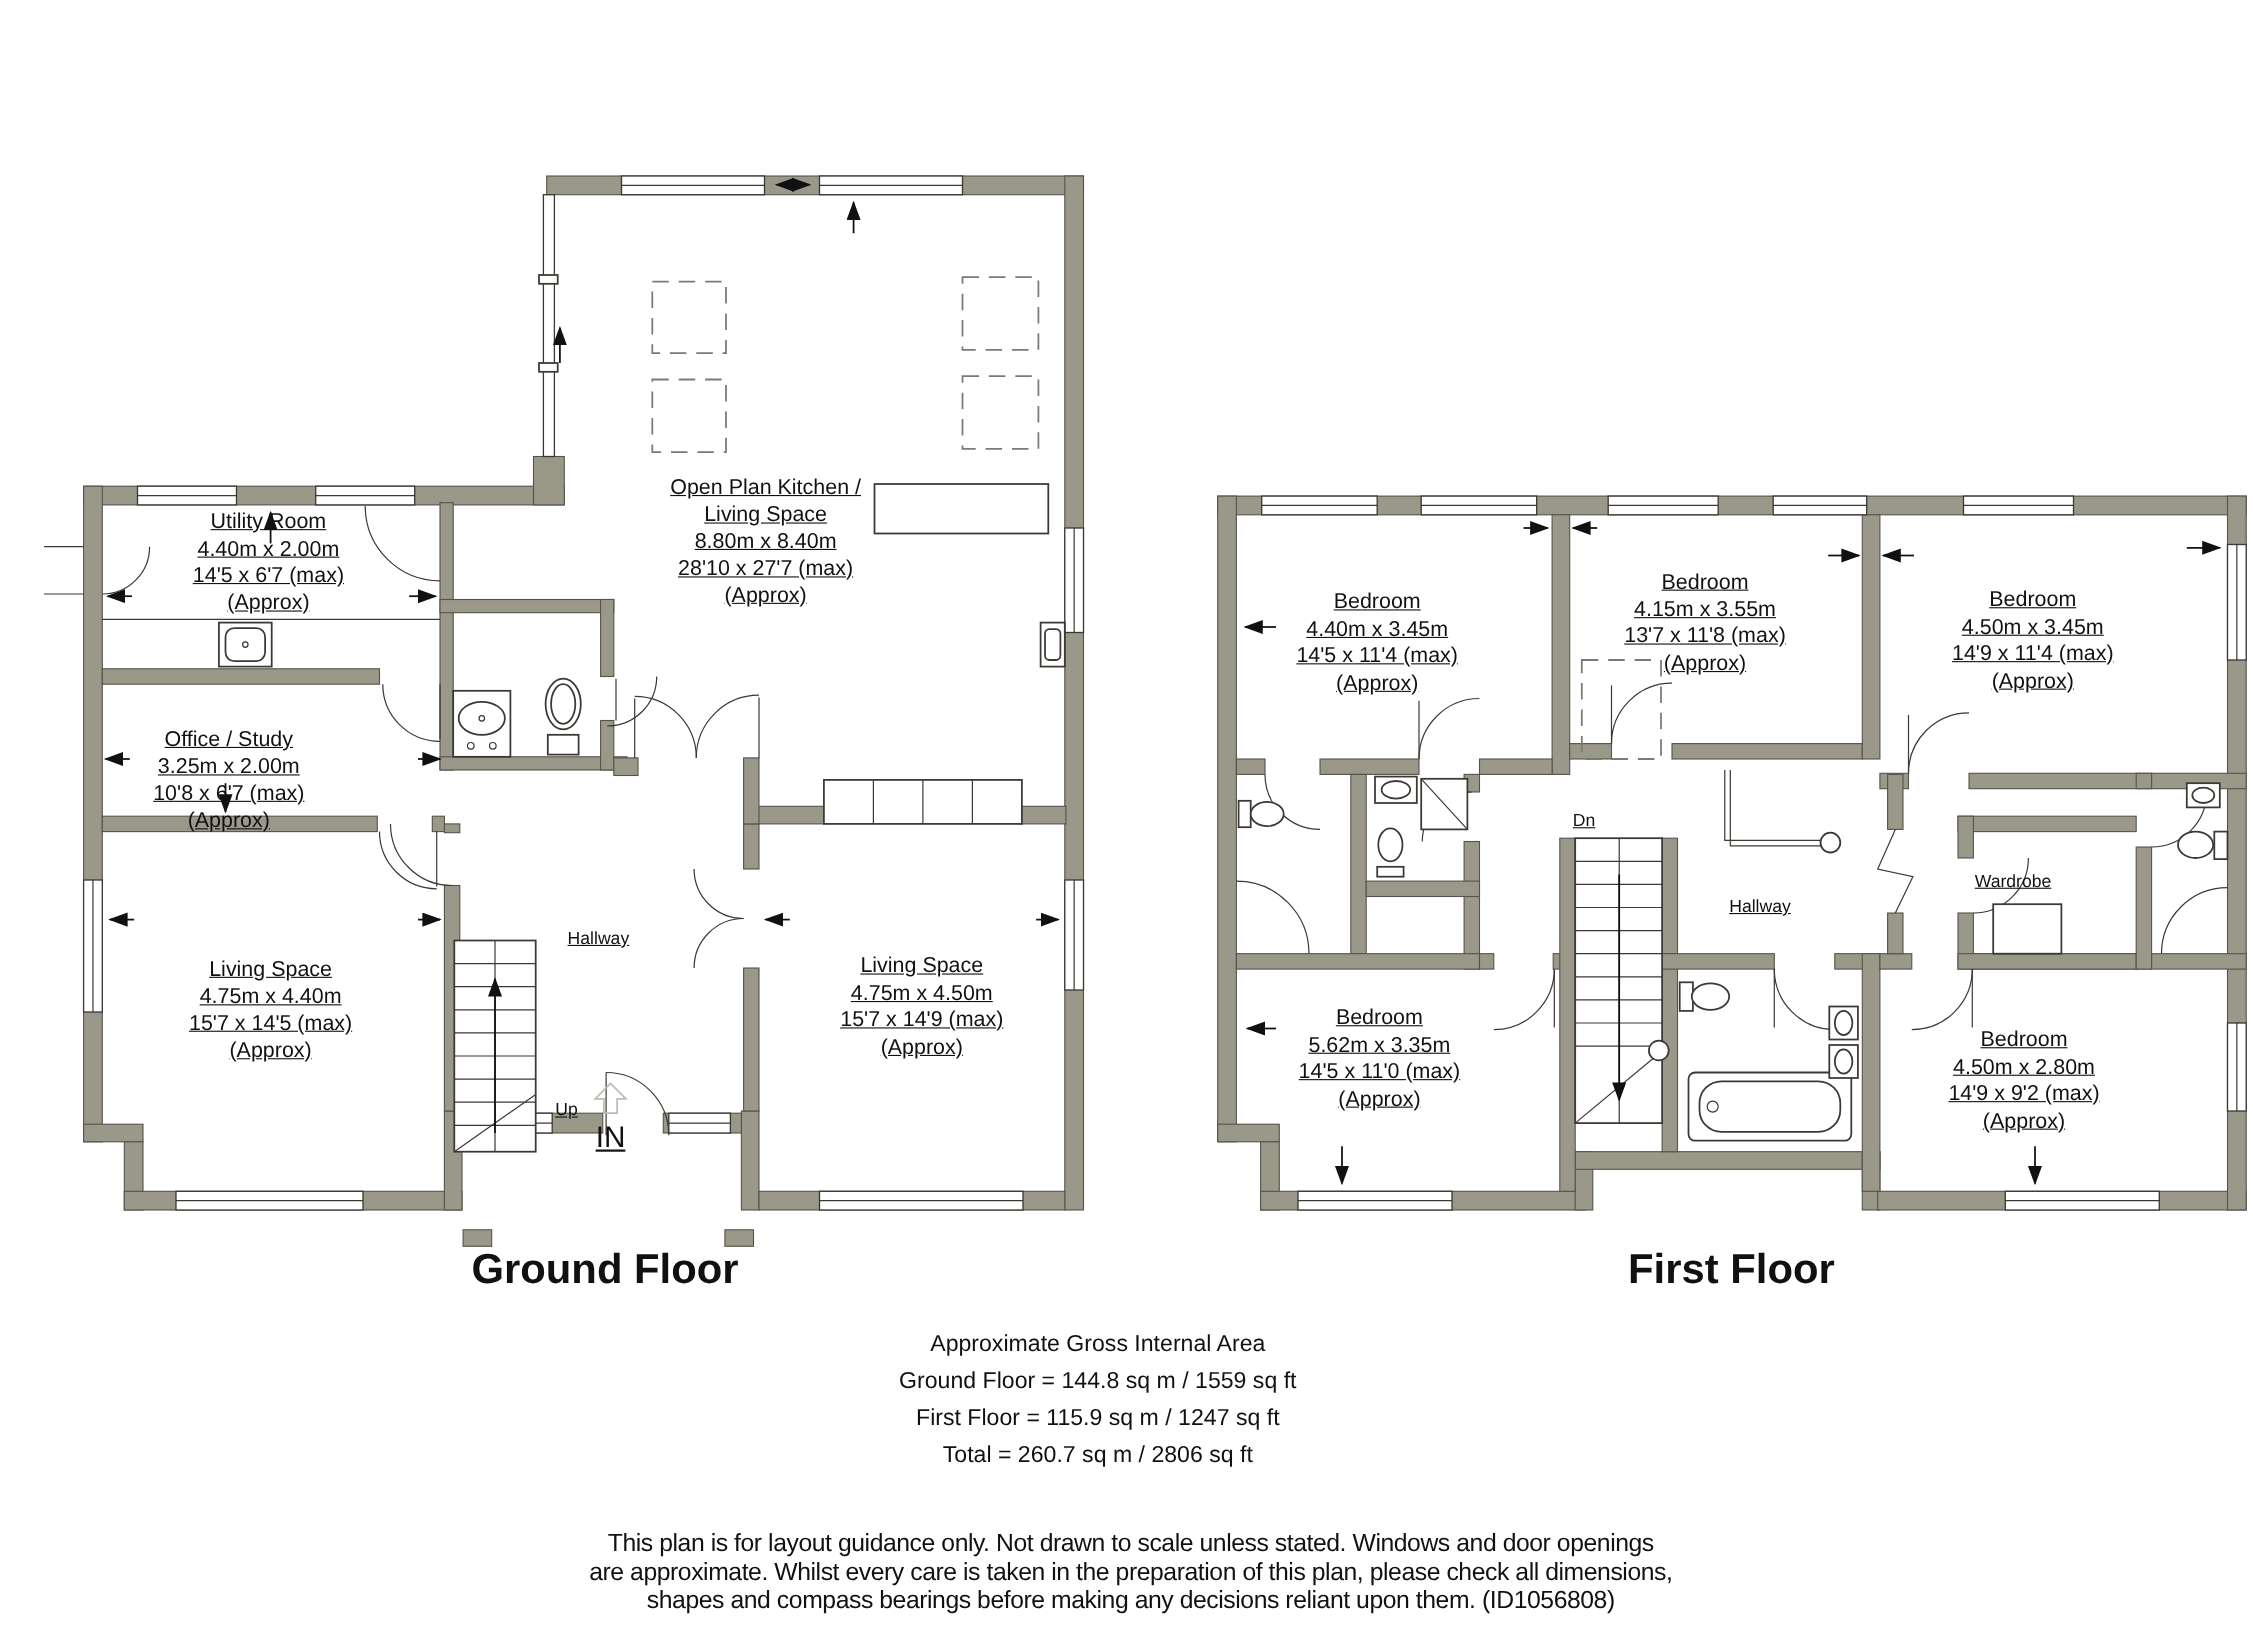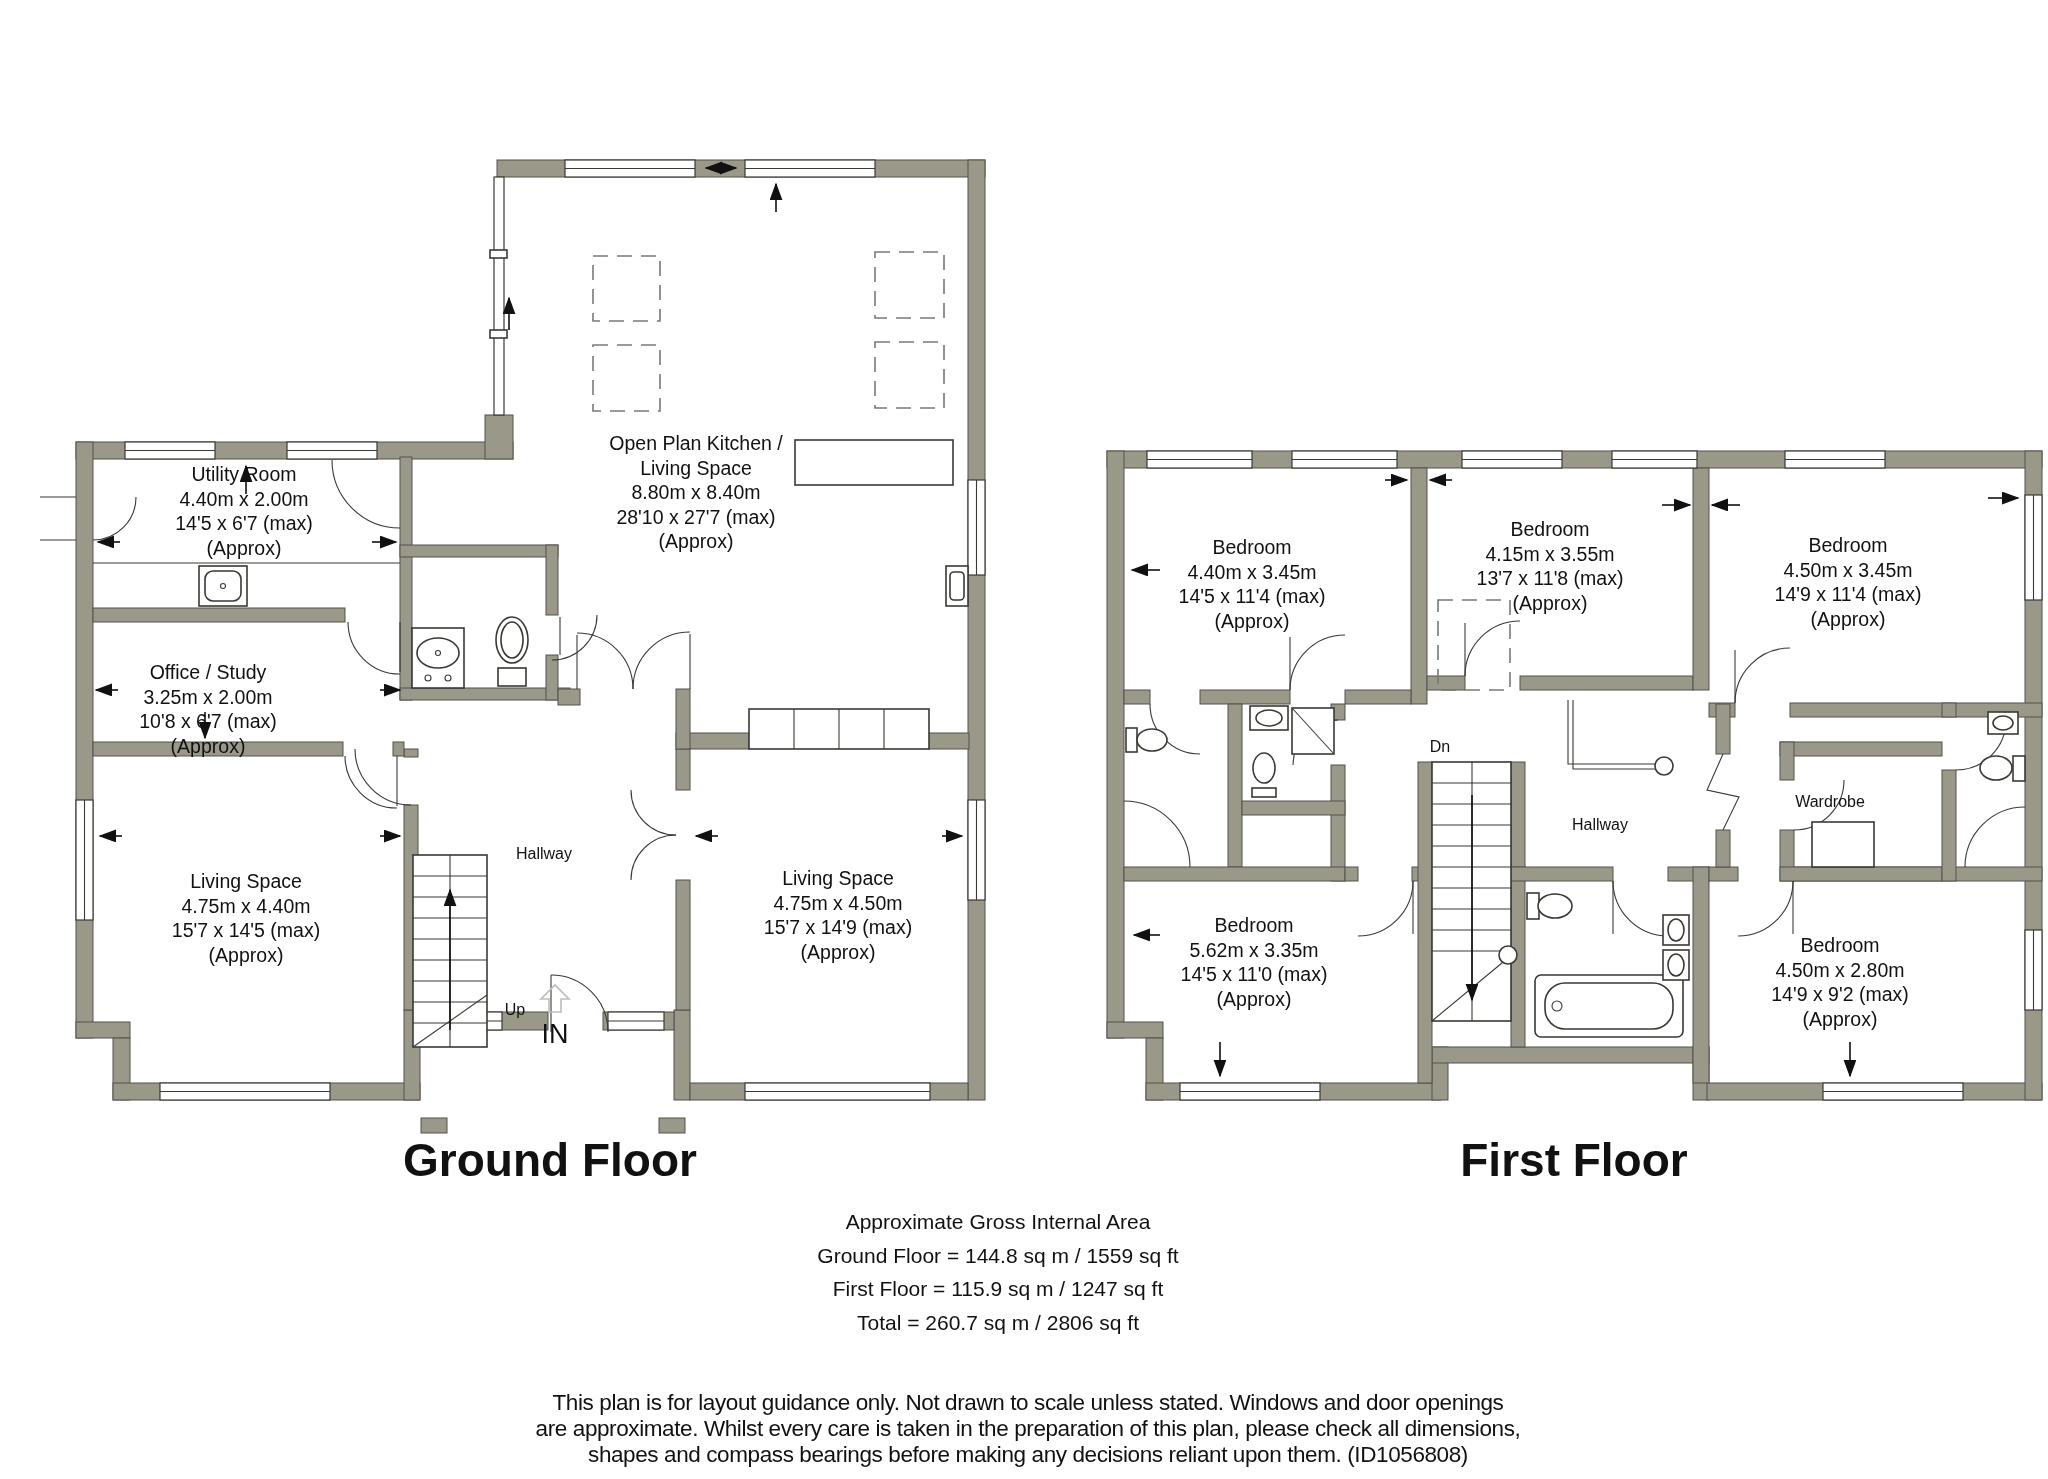--- a/index.html
+++ b/index.html
@@ -6,24 +6,24 @@
   .page{position:relative;width:2048px;height:1479px;background:#fff;overflow:hidden;
         font-family:"Liberation Sans",sans-serif;color:#111;}
   .page svg{position:absolute;left:0;top:0;}
   .wall{fill:#9a9889;stroke:#55534b;stroke-width:1;}
   .thin2{fill:none;stroke:#3a3933;stroke-width:1.1;}
   .win{fill:#ffffff;stroke:#3a3933;stroke-width:1.2;}
   .fix{fill:#ffffff;stroke:#3a3933;stroke-width:1.6;}
   .dash{fill:none;stroke:#7a7a74;stroke-width:1.6;stroke-dasharray:15 9;}
   .arr{fill:none;stroke:#111;stroke-width:1.6;marker-end:url(#ah);}
   .lbl{position:absolute;transform:translateX(-50%);text-align:center;
-       font-size:19.5px;line-height:24.5px;white-space:nowrap;}
+       font-size:19.5px;line-height:24.5px;white-space:nowrap;text-decoration:underline;}
   .single{font-size:16px;}
   .in-lbl{font-size:27px;}
-  .floor-title{position:absolute;transform:translateX(-50%);font-size:46px;font-weight:bold;white-space:nowrap;}
+  .floor-title{position:absolute;transform:translateX(-50%);font-size:38px;font-weight:bold;white-space:nowrap;}
   .summary{position:absolute;transform:translateX(-50%);text-align:center;
            font-size:21px;line-height:33.5px;white-space:nowrap;}
   .disclaimer{position:absolute;transform:translateX(-50%);text-align:center;
               font-size:22.5px;line-height:26px;letter-spacing:-0.4px;white-space:nowrap;}
 </style>
 </head>
 <body>
 
 <div class="page">
 

